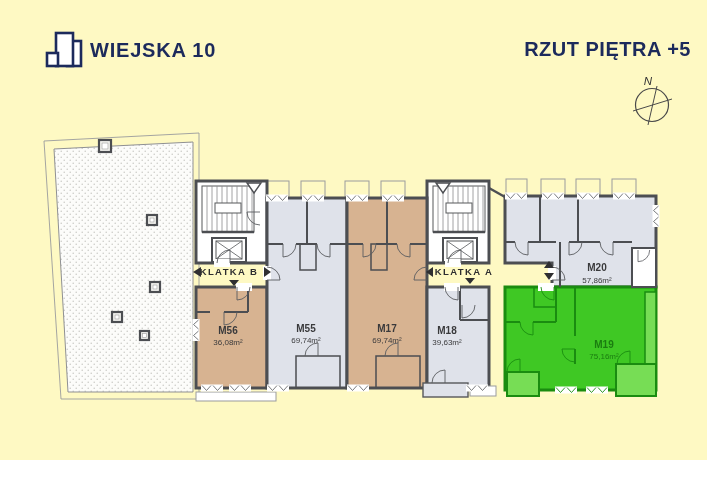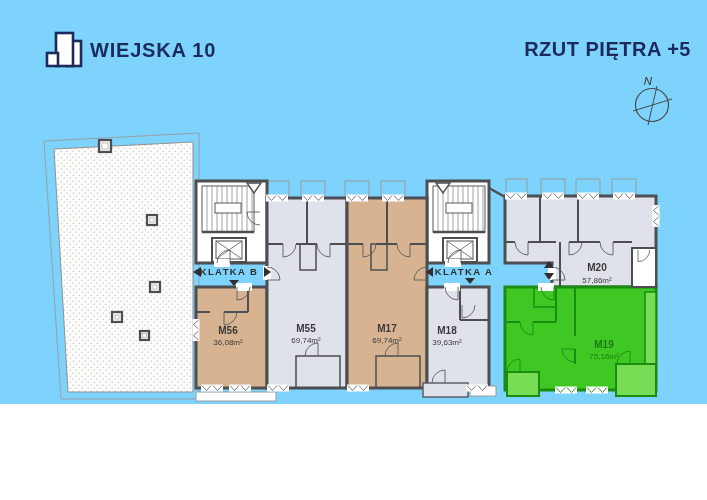--- a/index.html
+++ b/index.html
@@ -1,16 +1,16 @@
 <!DOCTYPE html>
 <html><head>
 <meta charset="utf-8">
 <style>
   html,body{margin:0;padding:0;background:#ffffff;}
-  .page{position:relative;width:707px;height:404px;background:#7dd3fc;overflow:hidden;
+  .page{position:relative;width:707px;height:460px;background:#fef9c3;overflow:hidden;
         font-family:"Liberation Sans",sans-serif;}
   svg{display:block;}
   text{font-family:"Liberation Sans",sans-serif;}
   .logo-text{font-size:20px;font-weight:bold;letter-spacing:.8px;}
   .title-text{font-size:20px;font-weight:bold;letter-spacing:.5px;}
   .unit-id{font-size:10px;font-weight:bold;}
   .unit-area{font-size:8px;}
   .klatka{font-size:9.5px;font-weight:600;letter-spacing:1.4px;fill:#2d2d2f;}
   .north{font-size:11.5px;fill:#333;font-style:italic;}
 </style>

